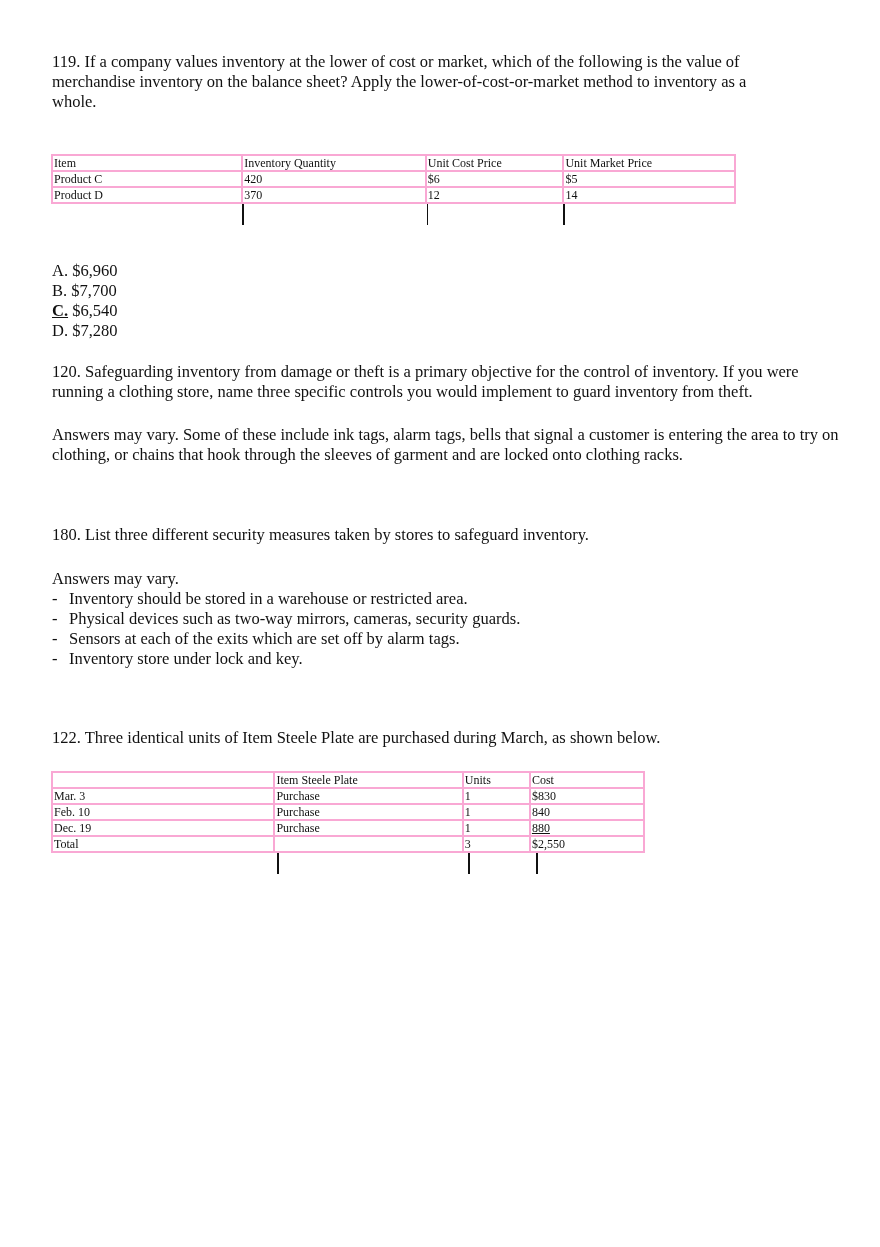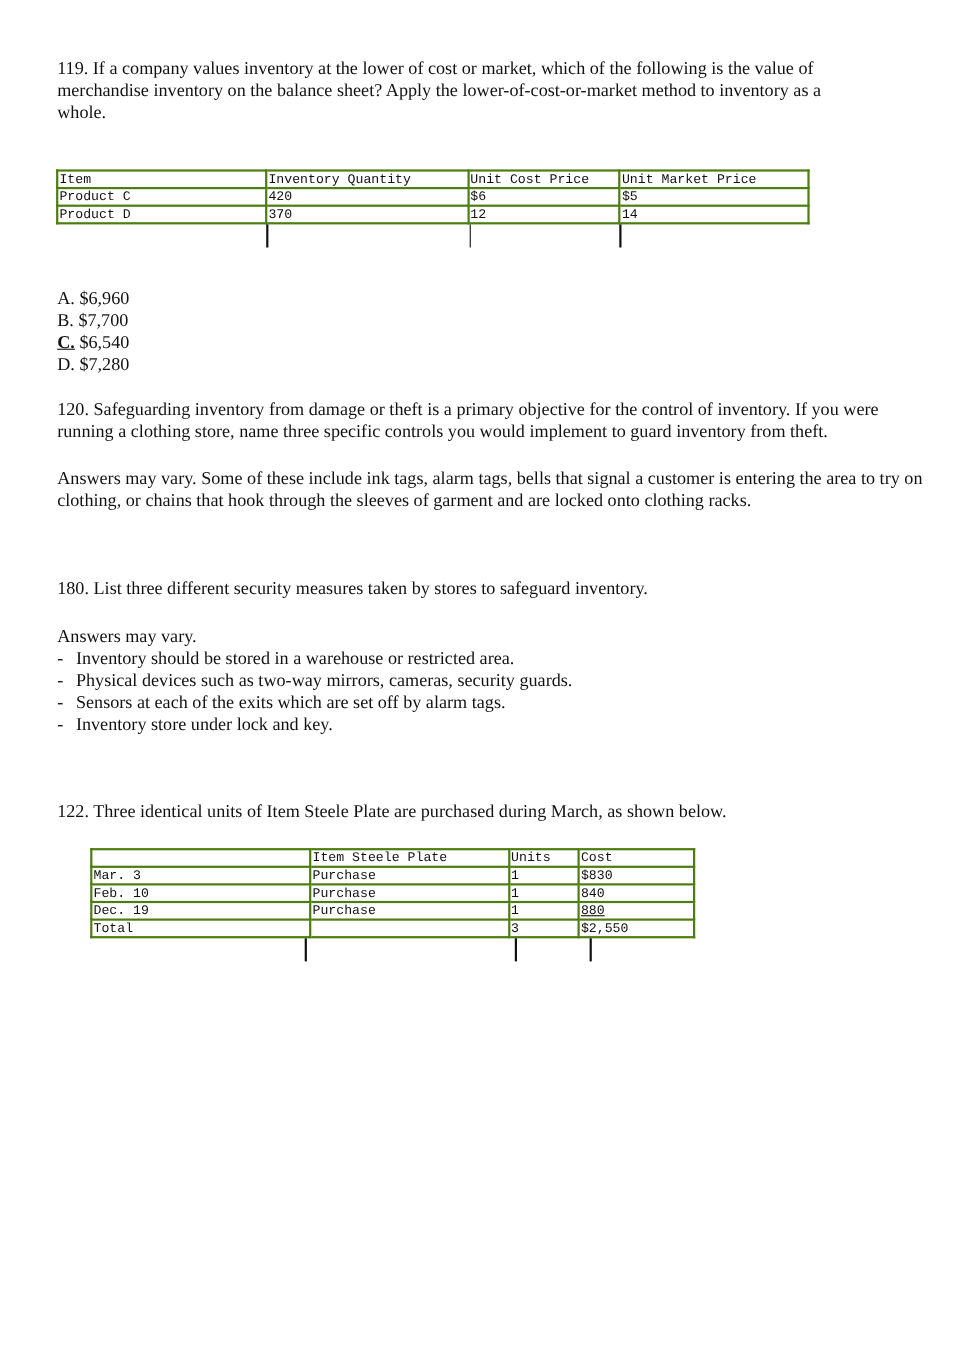--- a/index.html
+++ b/index.html
@@ -2,21 +2,21 @@
 <html><head>
   <meta charset="utf-8">
   <style>
     html, body { margin: 0; padding: 0; background: #ffffff; }
     body {
       width: 880px; height: 1247px; position: relative; overflow: hidden;
       font-family: "Liberation Serif", "DejaVu Serif", serif; color: #111;
     }
     .p { position: absolute; left: 52px; font-size: 16.5px; line-height: 20px; margin: 0; }
     .tbl { position: absolute; border-collapse: collapse; font-size: 12px; line-height: 14px; }
-    .tbl td { border: 2px solid #4d7c0f; padding: 0 1px; height: 13px; vertical-align: top; white-space: nowrap; font-family: Liberation Mono, monospace; }
+    .tbl td { border: 2px solid #f9a8d4; padding: 0 1px; height: 13px; vertical-align: top; white-space: nowrap; }
     .stub { position: absolute; width: 1.5px; background: #111; }
     .opt { display: block; }
     .correct-letter { font-weight: bold; text-decoration: underline; }
     .bullet { display: block; }
     .bullet .dash { display: inline-block; width: 17px; }
     .underline { text-decoration: underline; }
   </style>
 </head>
 <body>
 
@@ -68,21 +68,21 @@
 <div class="p" style="top:569px; width:790px;">
   <span class="bullet">Answers may vary.</span>
   <span class="bullet"><span class="dash">-</span><span>Inventory should be stored in a warehouse or restricted area.</span></span>
   <span class="bullet"><span class="dash">-</span><span>Physical devices such as two-way mirrors, cameras, security guards.</span></span>
   <span class="bullet"><span class="dash">-</span><span>Sensors at each of the exits which are set off by alarm tags.</span></span>
   <span class="bullet"><span class="dash">-</span><span>Inventory store under lock and key.</span></span>
 </div>
 
 <p class="p" style="top:728px; width:790px;">122. Three identical units of Item Steele Plate are purchased during March, as shown below.</p>
 
-<table class="tbl" style="left:51px; top:771px; width:550px;margin-left:31px;">
+<table class="tbl" style="left:51px; top:771px; width:594px;">
   <colgroup>
       <col style="width:227px">
       <col style="width:191px">
       <col style="width:68px">
       <col style="width:116px">
     </colgroup>
   <tbody>
       <tr>
     <td></td>
     <td>Item Steele Plate</td>

